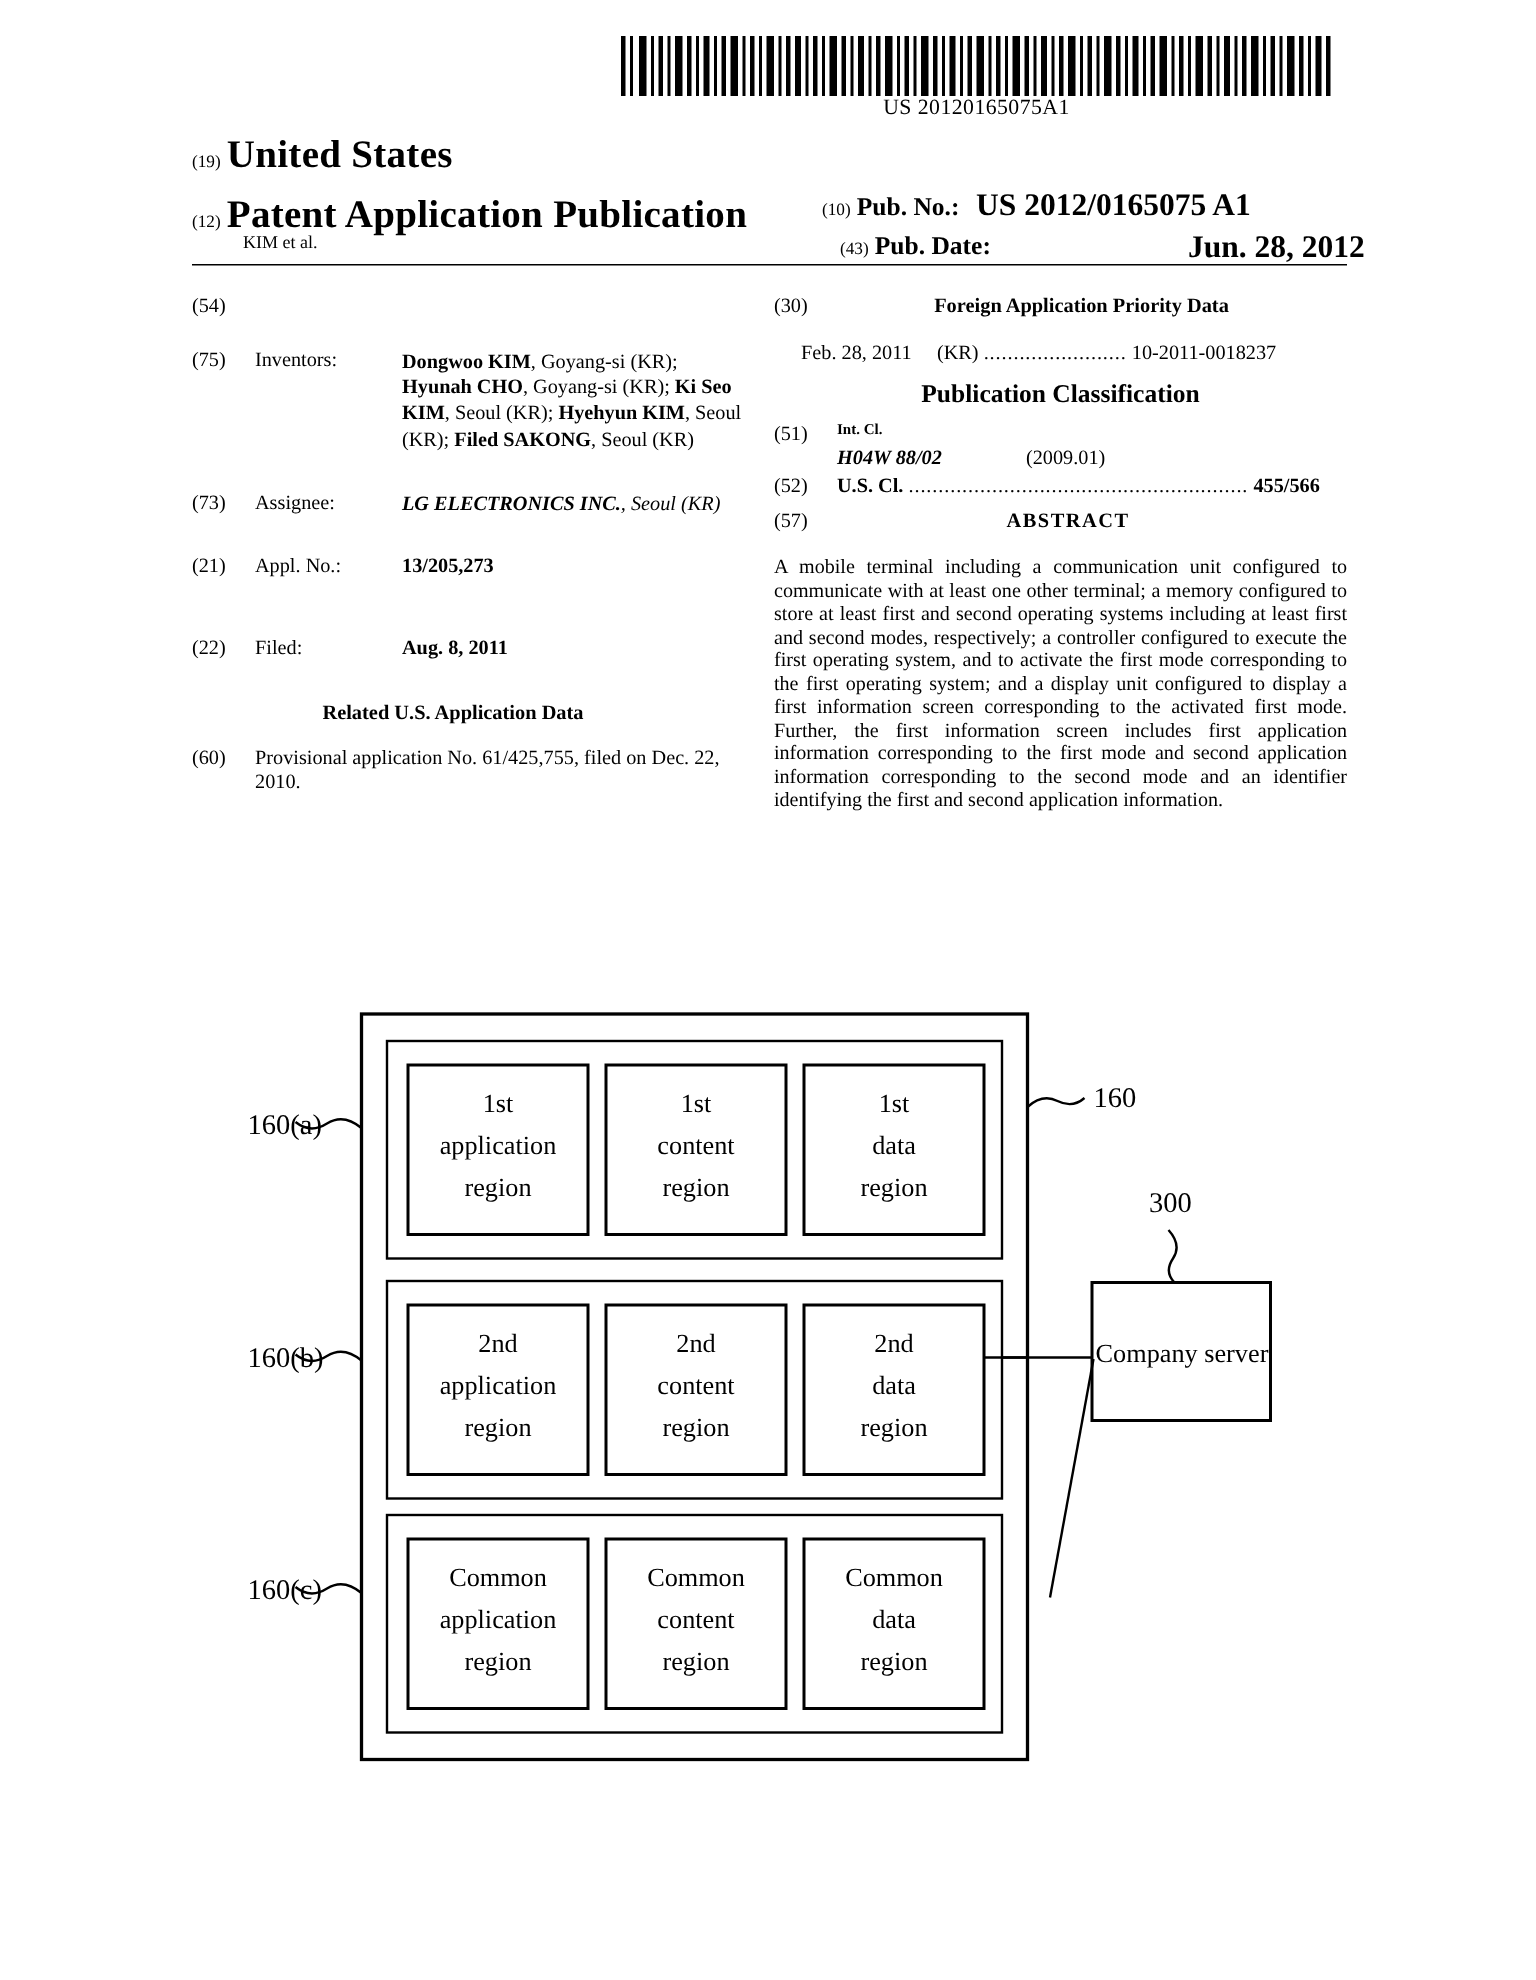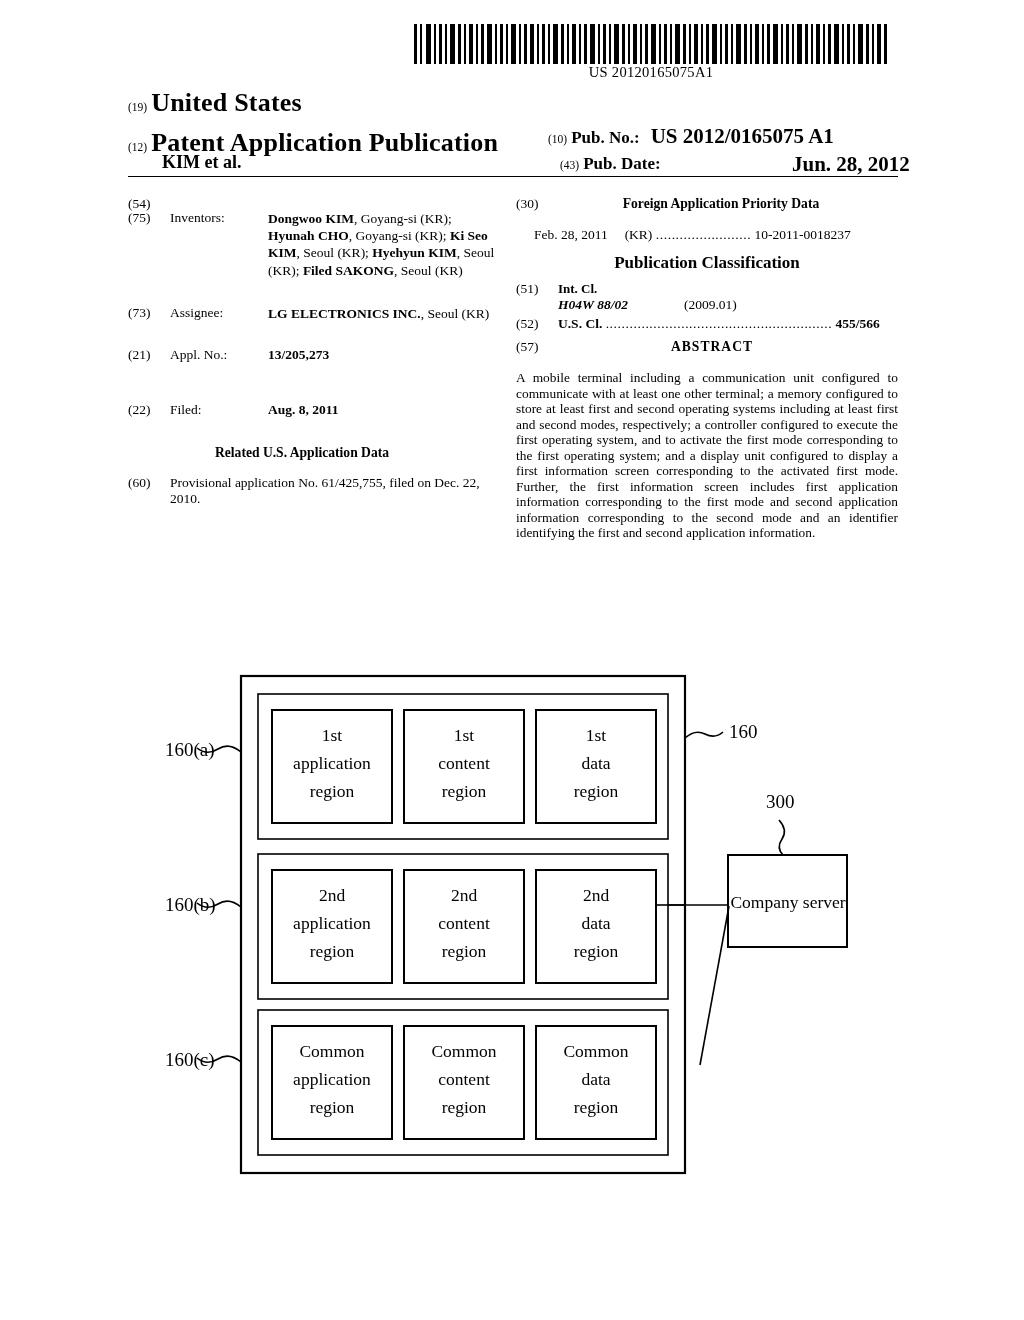--- a/index.html
+++ b/index.html
@@ -63,22 +63,22 @@
     letter-spacing: 0.2px;
   }
   #line-pap { left: 0px; top: 40px; }
   #line-pap .big {
     font-size: 26px;
     font-weight: bold;
     letter-spacing: 0.2px;
   }
   #line-author { left: 34px; top: 64px; }
   #line-author .auth {
-    font-size: 18px;
-    font-weight: bold;
+    font-size: 12px;
+    font-weight: normal;
   }
   #pubno-row {
     left: 420px; top: 36px;
   }
   #pubno-row .lbl {
     font-size: 17px;
     font-weight: bold;
   }
   #pubno-row .val {
     font-size: 21px;
@@ -151,31 +151,32 @@
   #title-field { margin-top: 0; }
   #title-field .fval {
     margin-left: 42px;
     font-weight: bold;
     font-size: 13.6px;
     line-height: 17px;
     letter-spacing: 0.1px;
   }
 
   
-  #inventors-field { margin-top: 14px; }
+  #inventors-field { margin-top: 36px; }
   #inventors-field .fval {
     margin-left: 140px;
     line-height: 17.2px;
   }
   .bold { font-weight: bold; }
 
   #assignee-field { margin-top: 26px; }
   #assignee-field .fval {
     margin-left: 140px;
     line-height: 17.2px;
+    font-style: italic;
   }
 
   #applno-field { margin-top: 25px; }
   #applno-field .fval {
     margin-left: 140px;
     font-weight: bold;
   }
 
   #filed-field { margin-top: 39px; }
   #filed-field .fval {
@@ -228,21 +229,21 @@
   #intcl-field {
     position: relative;
     margin-top: 8px;
     height: 34px;
   }
   #intcl-field .fnum { font-size: 13.5px; }
   #intcl-label {
     position: absolute;
     left: 42px; top: 0px;
     font-weight: bold;
-    font-size: 13px;
+    font-size: 10px;
   }
   #intcl-code {
     position: absolute;
     left: 42px; top: 16px;
     font-weight: bold;
     font-style: italic;
     font-size: 13.5px;
   }
   #intcl-ver {
     position: absolute;

